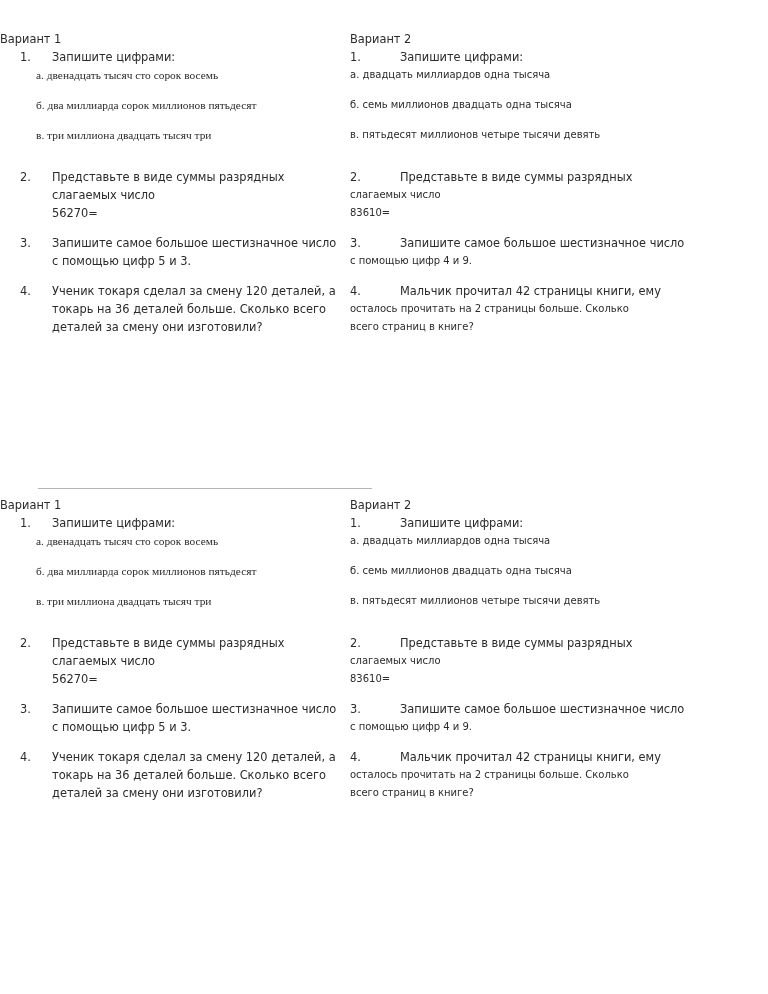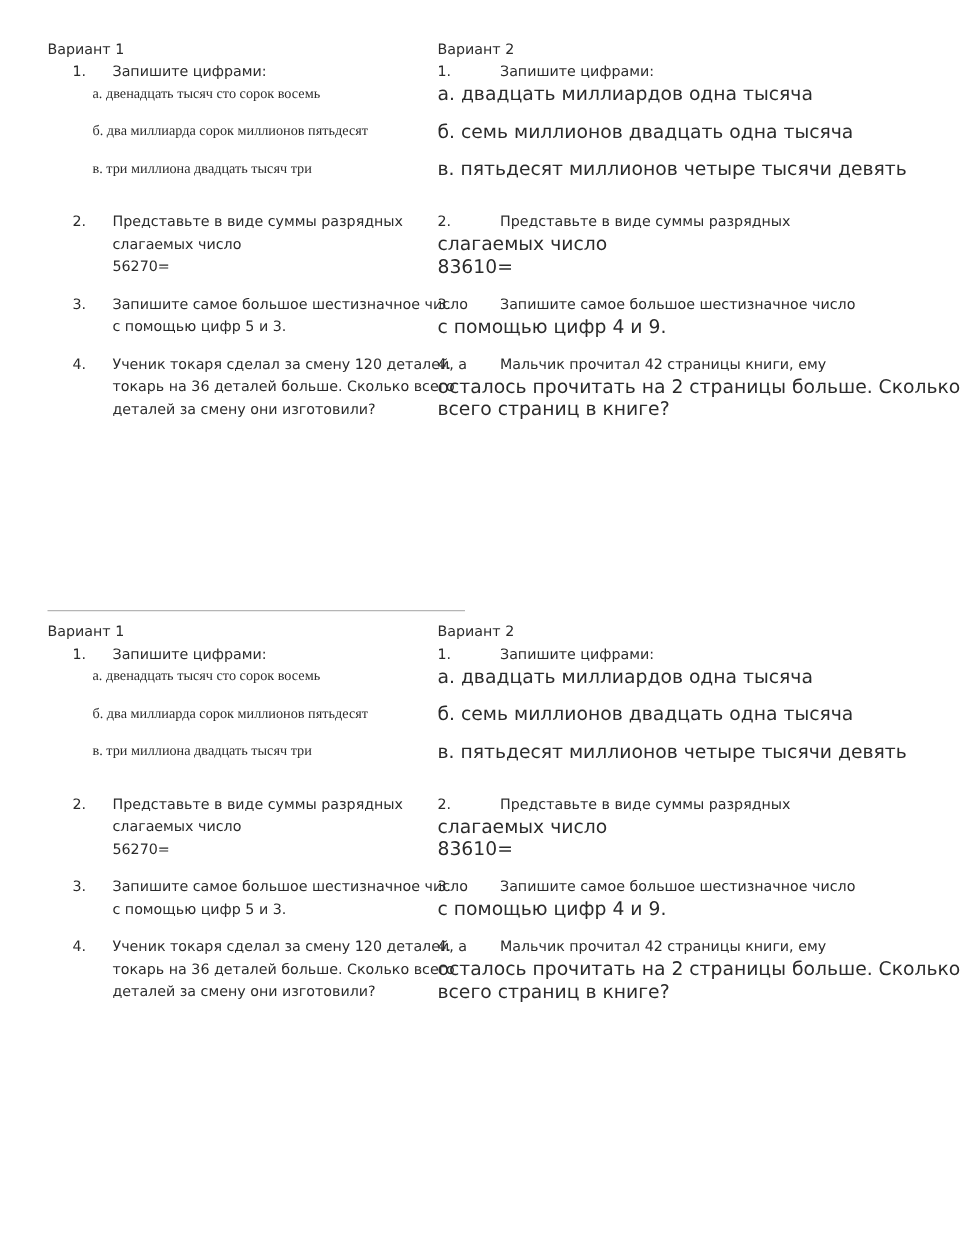--- a/index.html
+++ b/index.html
@@ -50,21 +50,20 @@
     align-items: flex-start;
   }
   .block-1 .columns { padding-top: 0; }
   .block-2 .columns { padding-top: 8px; }
 
   .col {
     box-sizing: border-box;
   }
   .col-left {
     width: 346px;
-    padding-left: 38px;
   }
   .col-right {
     width: 368px;
     padding-left: 4px;
   }
 
   .variant-title {
     font-size: 11.4px;
     line-height: 18px;
     color: #2b2b2b;
@@ -129,21 +128,21 @@
   }
   .list-right > li .num {
     display: inline-block;
     width: 50px;
     font-size: 11.4px;
     line-height: 18px;
   }
   .list-right .line,
   .list-right .sub {
     display: block;
-    font-size: 15px;
+    font-size: 10px;
     line-height: 18px;
     white-space: nowrap;
   }
   .list-right .first-line {
     display: block;
     white-space: nowrap;
   }
 </style>
 </head>
 <body>

